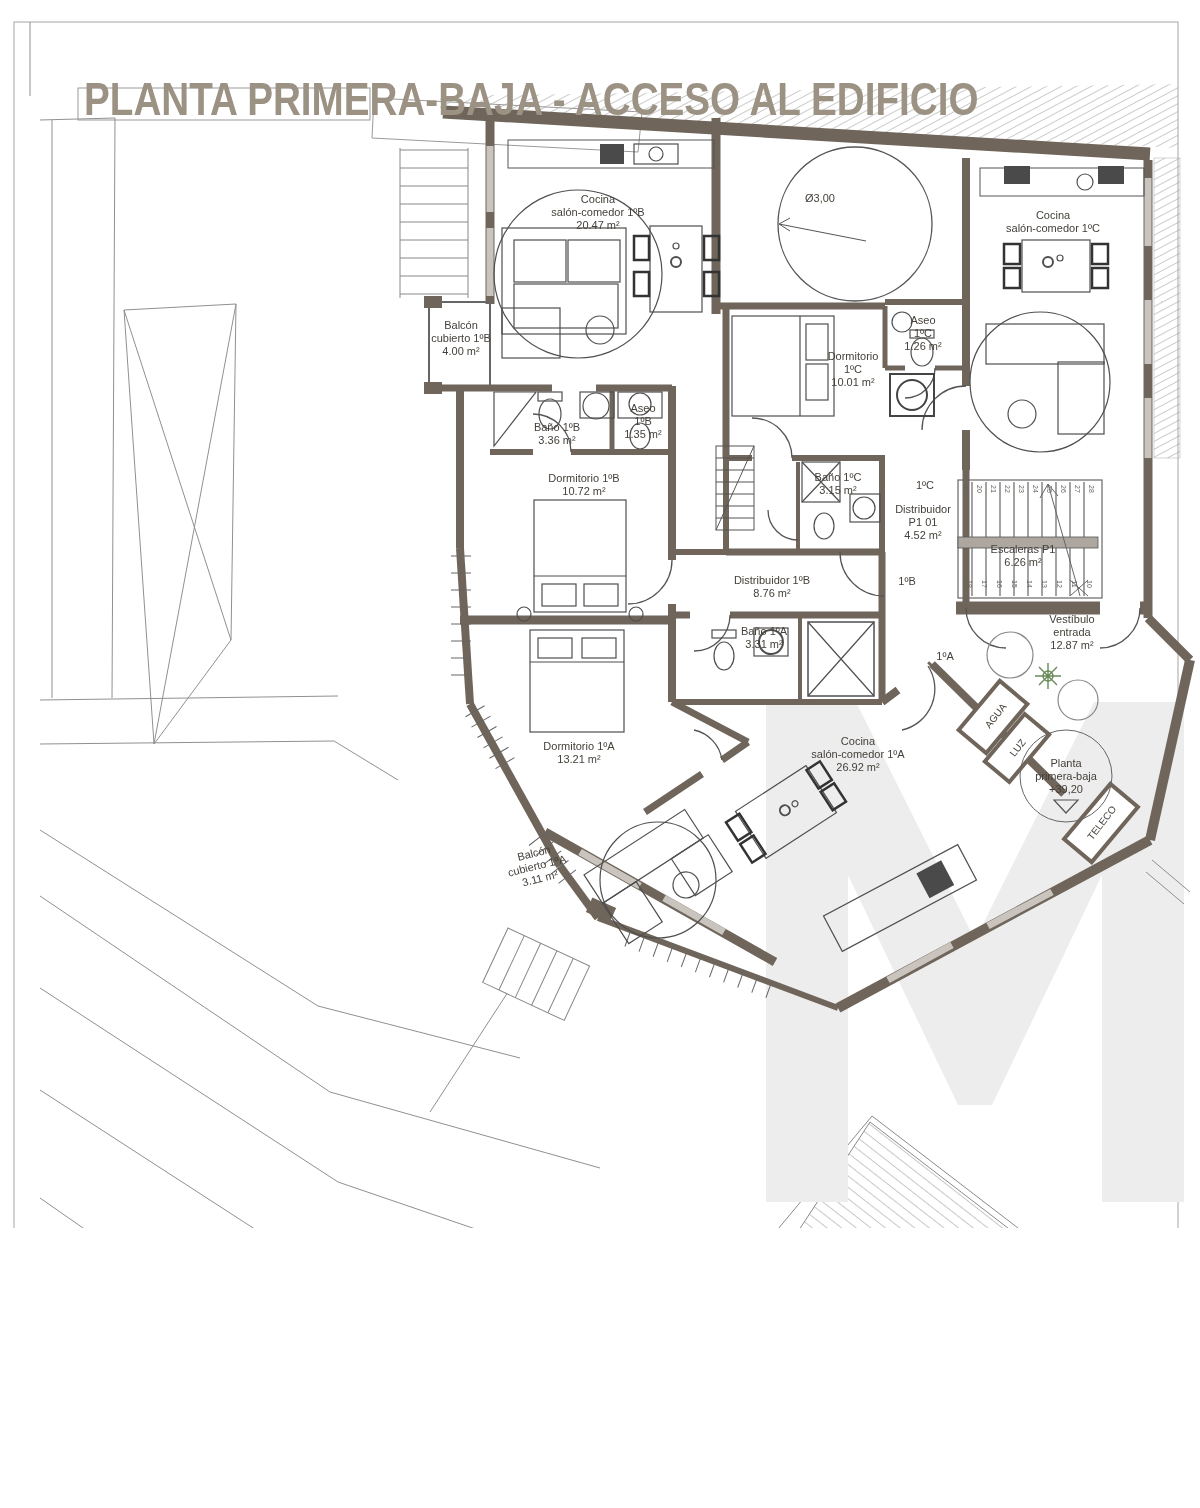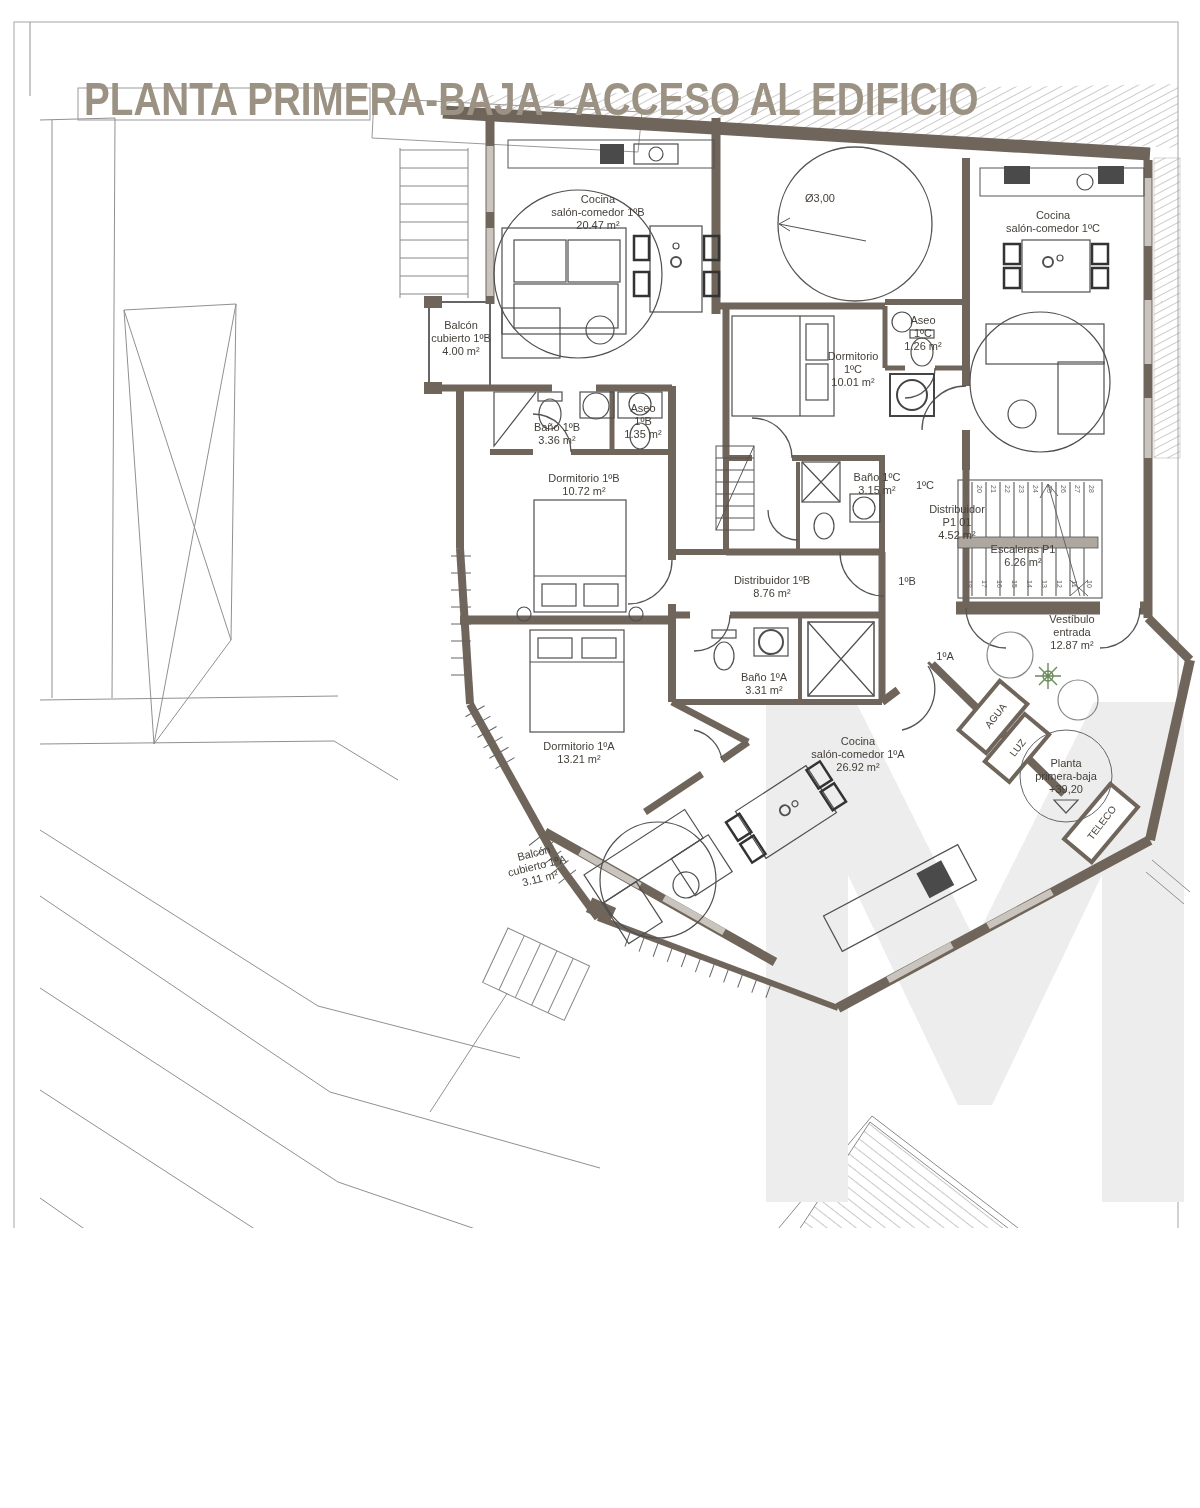--- a/index.html
+++ b/index.html
@@ -341,35 +341,35 @@
       <div class="plan-label" style="left: 853px; top: 369px; transform: translate(-50%, -50%);">Dormitorio
 1ºC
 10.01 m²</div>
       <div class="plan-label" style="left: 557px; top: 434px; transform: translate(-50%, -50%);">Baño 1ºB
 3.36 m²</div>
       <div class="plan-label" style="left: 643px; top: 421px; transform: translate(-50%, -50%);">Aseo
 1ºB
 1.35 m²</div>
       <div class="plan-label" style="left: 584px; top: 485px; transform: translate(-50%, -50%);">Dormitorio 1ºB
 10.72 m²</div>
-      <div class="plan-label" style="left: 838px; top: 484px; transform: translate(-50%, -50%); margin-left: 39px;">Baño 1ºC
+      <div class="plan-label" style="left: 838px; top: 484px; transform: translate(-50%, -50%);">Baño 1ºC
 3.15 m²</div>
       <div class="plan-label" style="left: 925px; top: 485px; transform: translate(-50%, -50%);">1ºC</div>
-      <div class="plan-label" style="left: 957px; top: 522px; transform: translate(-50%, -50%);">Distribuidor
+      <div class="plan-label" style="left: 923px; top: 522px; transform: translate(-50%, -50%);">Distribuidor
 P1 01
 4.52 m²</div>
       <div class="plan-label" style="left: 1023px; top: 556px; transform: translate(-50%, -50%);">Escaleras P1
 6.26 m²</div>
       <div class="plan-label" style="left: 772px; top: 587px; transform: translate(-50%, -50%);">Distribuidor 1ºB
 8.76 m²</div>
       <div class="plan-label" style="left: 907px; top: 581px; transform: translate(-50%, -50%);">1ºB</div>
       <div class="plan-label" style="left: 1072px; top: 632px; transform: translate(-50%, -50%);">Vestíbulo
 entrada
 12.87 m²</div>
-      <div class="plan-label" style="left: 764px; top: 684px; transform: translate(-50%, -50%); text-align: center;">Baño 1ºA
+      <div class="plan-label" style="left: 764px; top: 638px; transform: translate(-50%, -50%); text-align: center;">Baño 1ºA
 3.31 m²</div>
       <div class="plan-label" style="left: 945px; top: 656px; transform: translate(-50%, -50%);">1ºA</div>
       <div class="plan-label" style="left: 996px; top: 716px; font-size: 10px; transform: translate(-50%, -50%) rotate(-52deg);">AGUA</div>
       <div class="plan-label" style="left: 1018px; top: 748px; font-size: 10px; transform: translate(-50%, -50%) rotate(-52deg);">LUZ</div>
       <div class="plan-label" style="left: 579px; top: 753px; transform: translate(-50%, -50%);">Dormitorio 1ºA
 13.21 m²</div>
       <div class="plan-label" style="left: 858px; top: 754px; transform: translate(-50%, -50%);">Cocina
 salón-comedor 1ºA
 26.92 m²</div>
       <div class="plan-label" style="left: 1066px; top: 776px; transform: translate(-50%, -50%);">Planta

